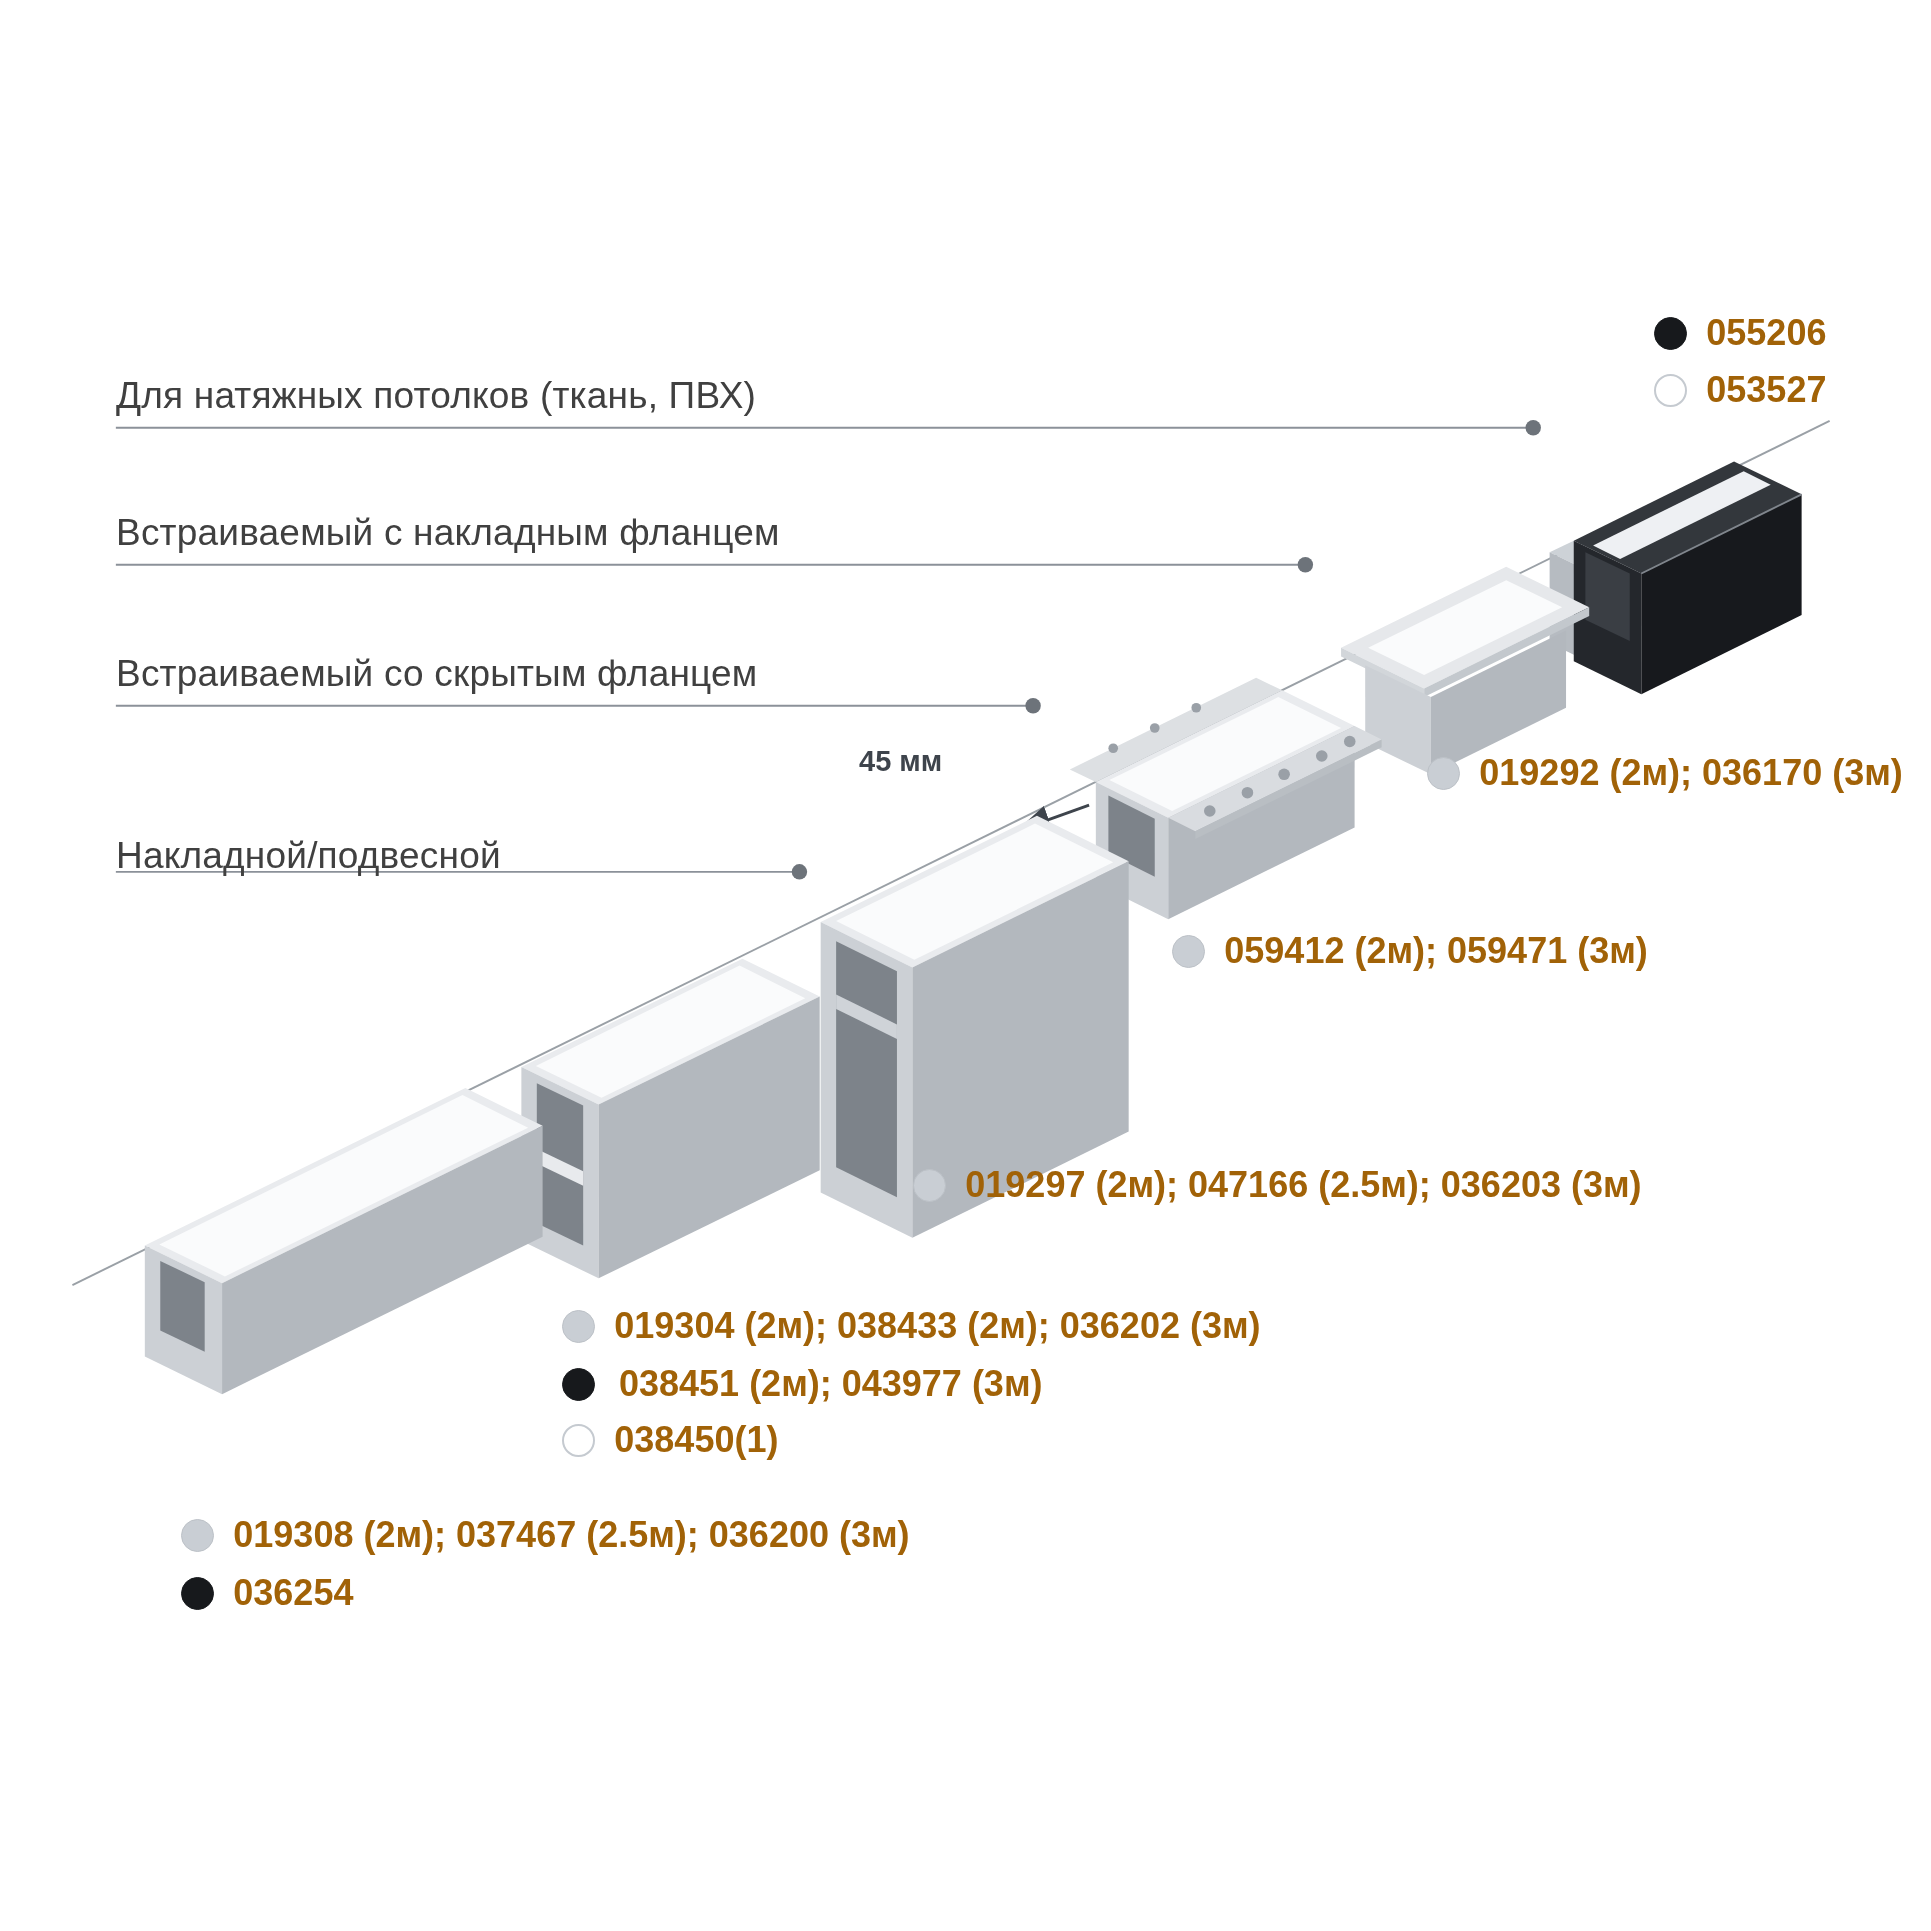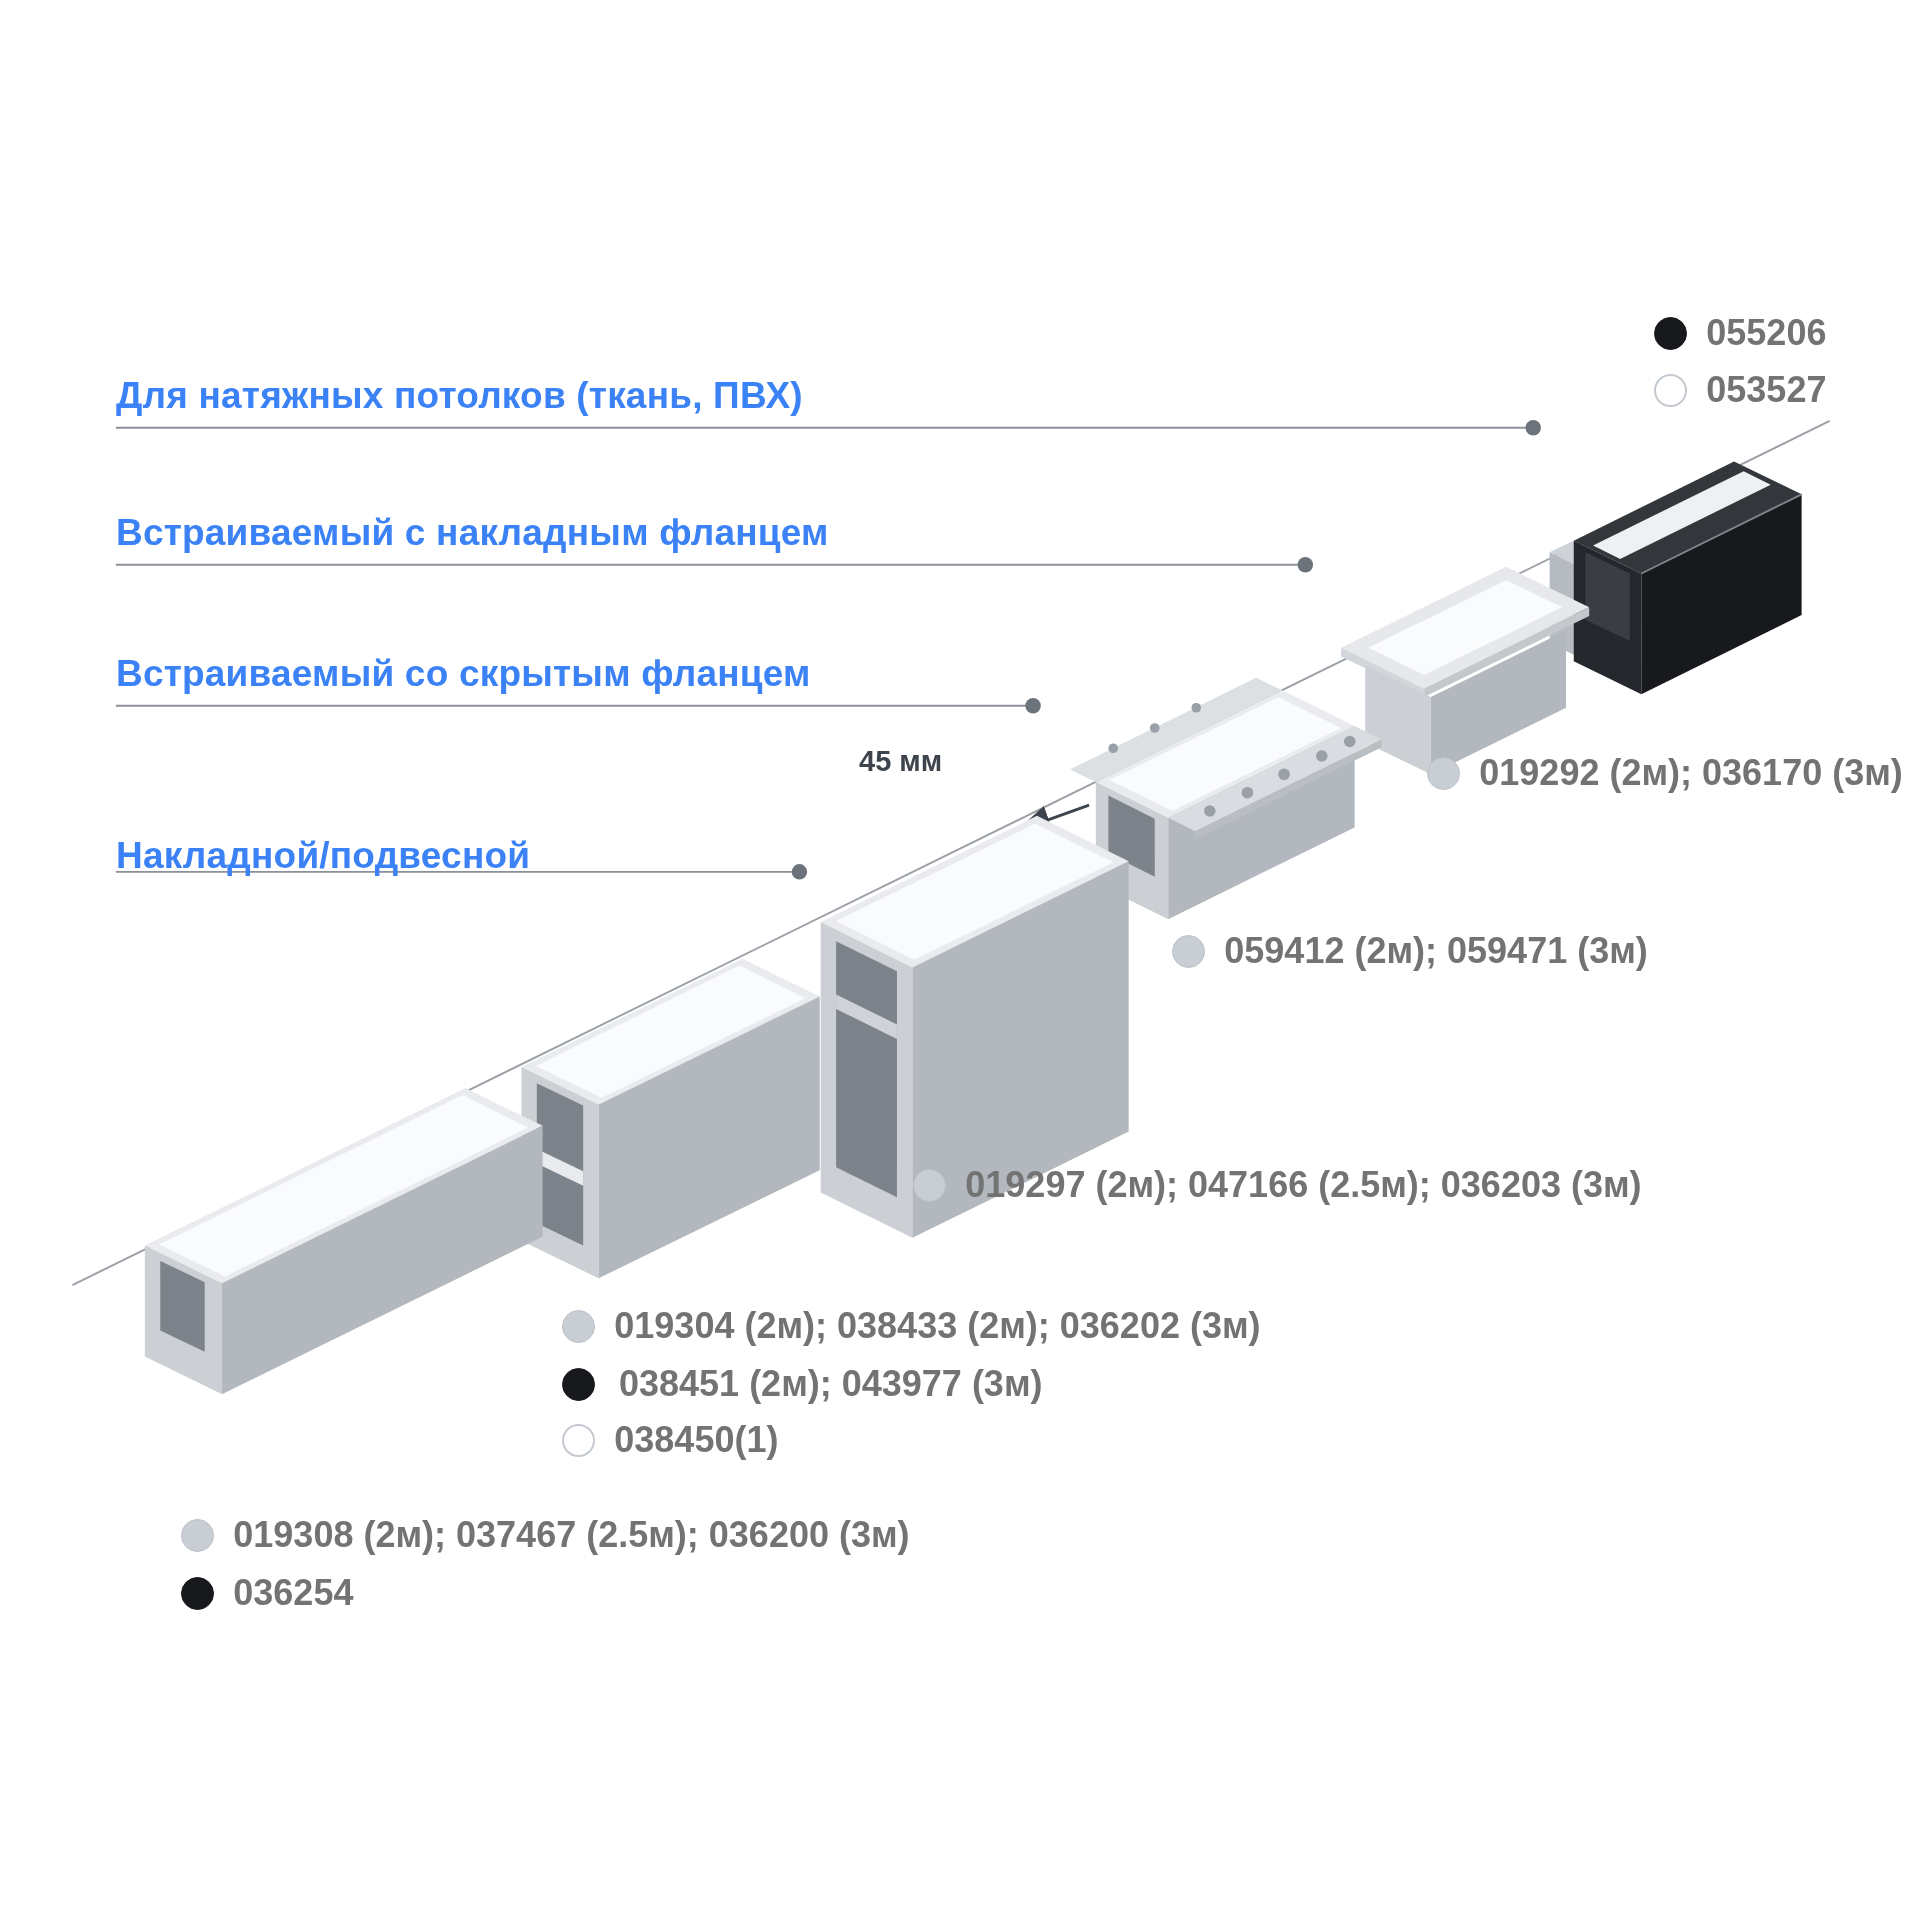--- a/index.html
+++ b/index.html
@@ -2,26 +2,26 @@
 <html><head>
 <meta charset="utf-8">
 <style>
   html,body{margin:0;padding:0;background:#fff;}
   .canvas{
     position:relative;width:1931px;height:1931px;background:#ffffff;overflow:hidden;
     font-family:"Liberation Sans","DejaVu Sans",sans-serif;color:#3e444c;
   }
   svg.scene{position:absolute;left:0;top:0;}
   .cat{
-    position:absolute;font-size:37px;font-weight:700;white-space:nowrap;color:#3b82f6;
+    position:absolute;font-size:37px;font-weight:400;white-space:nowrap;color:#404040;
     letter-spacing:0.2px;
   }
   .part{
     position:absolute;display:flex;align-items:center;gap:19.3px;
-    font-size:36px;font-weight:700;white-space:nowrap;color:#737373;
+    font-size:36px;font-weight:700;white-space:nowrap;color:#a16207;
   }
   .dot{
     width:33px;height:33px;border-radius:50%;flex:0 0 auto;box-sizing:border-box;
   }
   .dot[data-dot="gray"]{background:#c9ced4;border:1.9px solid #bcc1c7;}
   .dot[data-dot="black"]{background:#17191c;border:1.9px solid #17191c;}
   .dot[data-dot="white"]{background:#ffffff;border:2.9px solid #c5cad0;}
   .dim{
     position:absolute;font-size:29px;font-weight:700;white-space:nowrap;color:#3e444c;
   }

